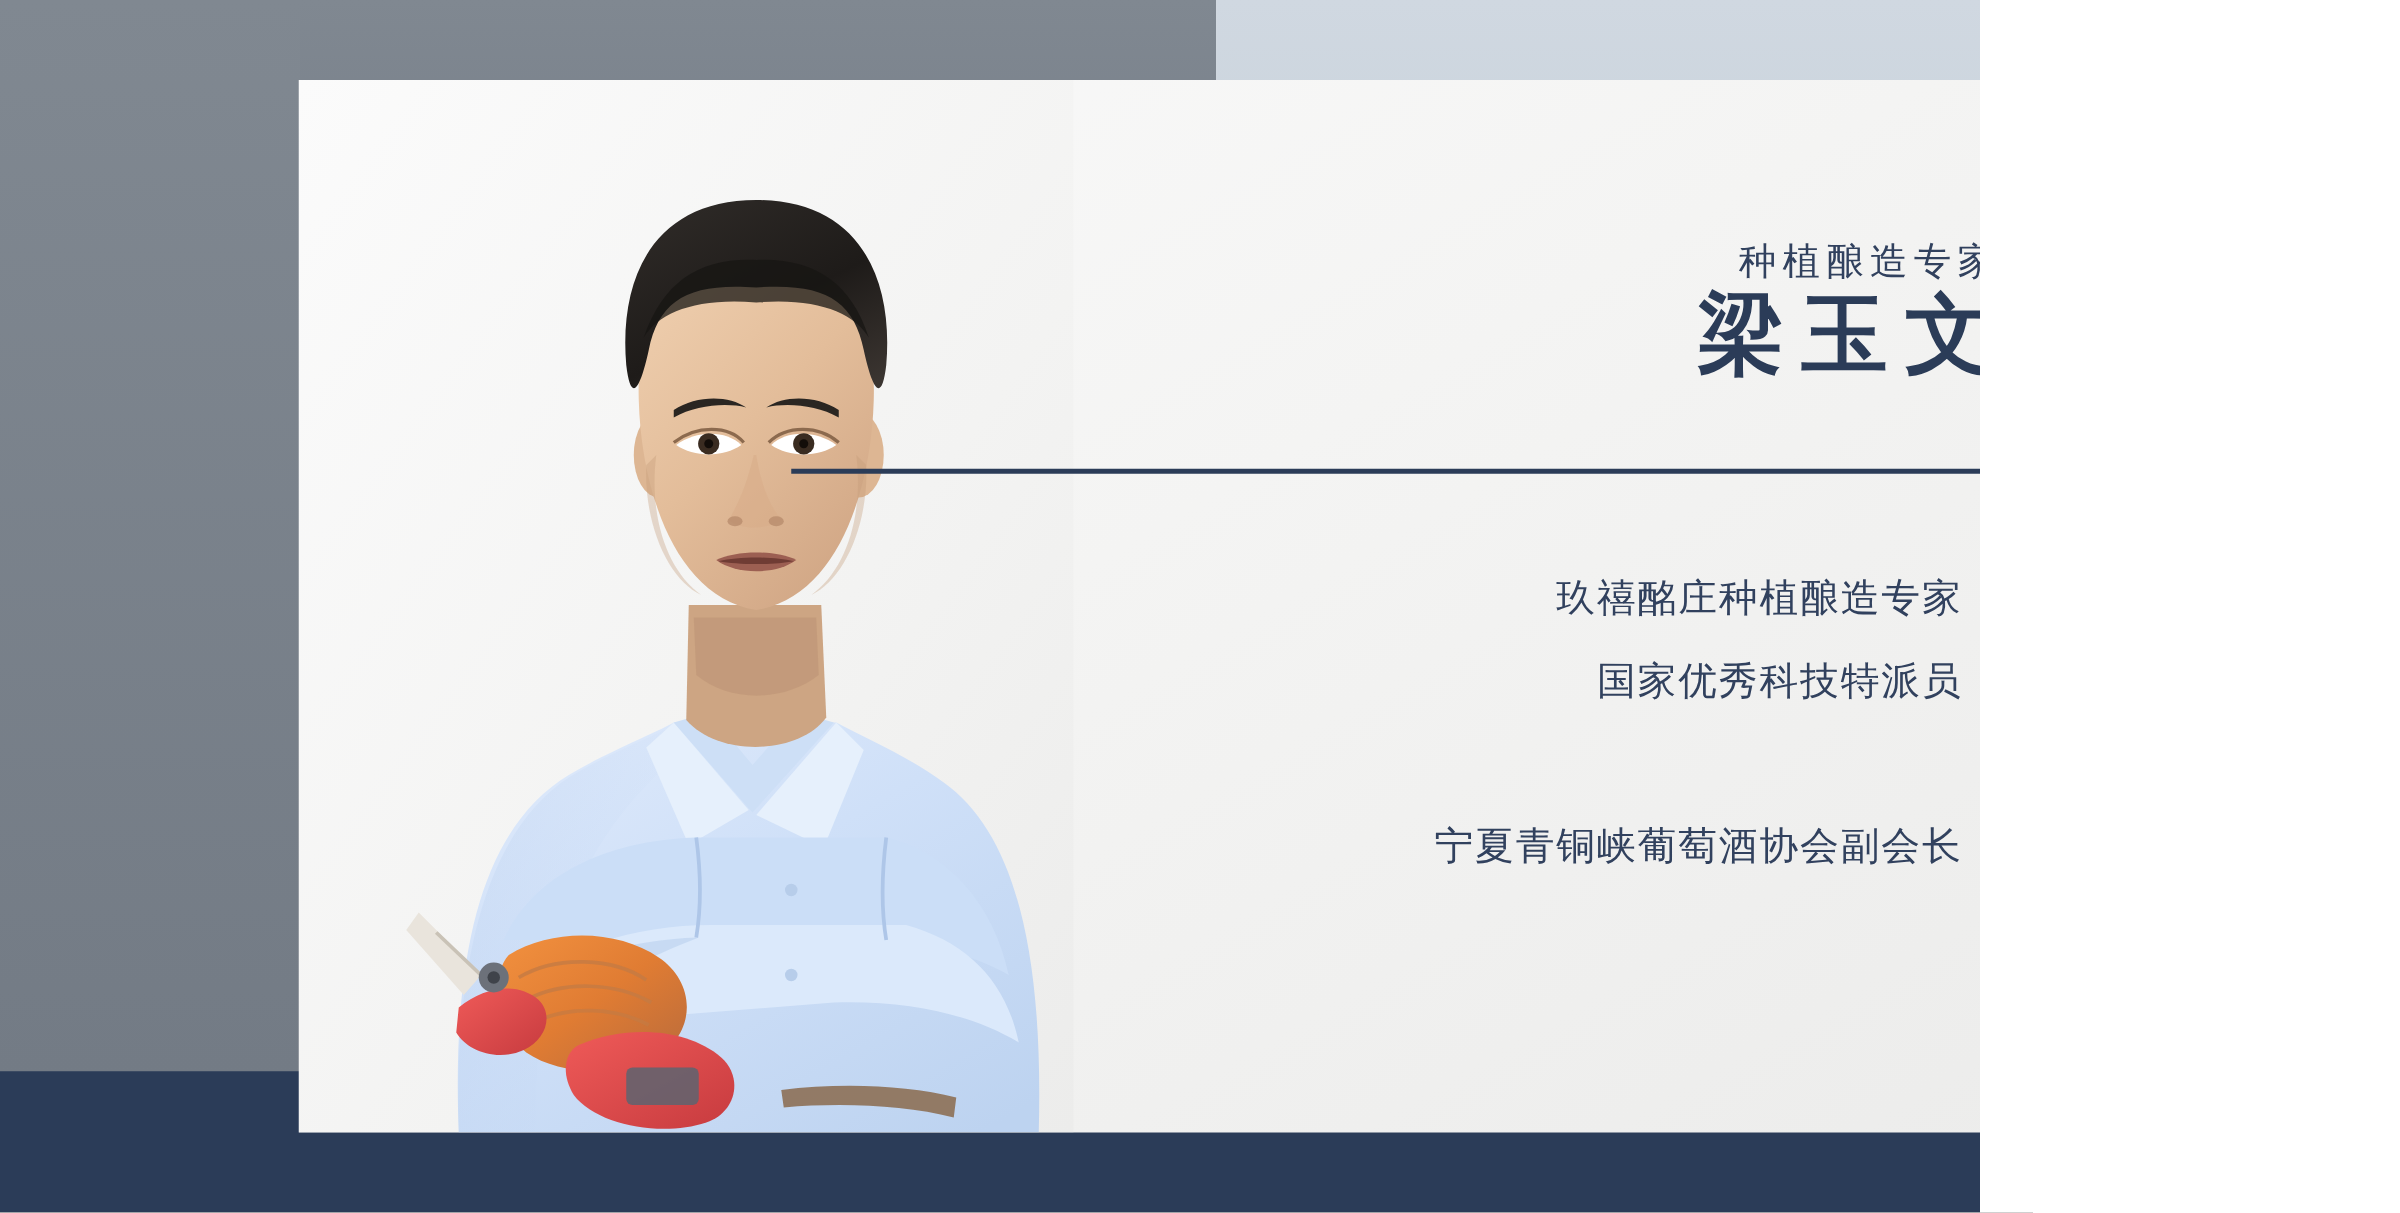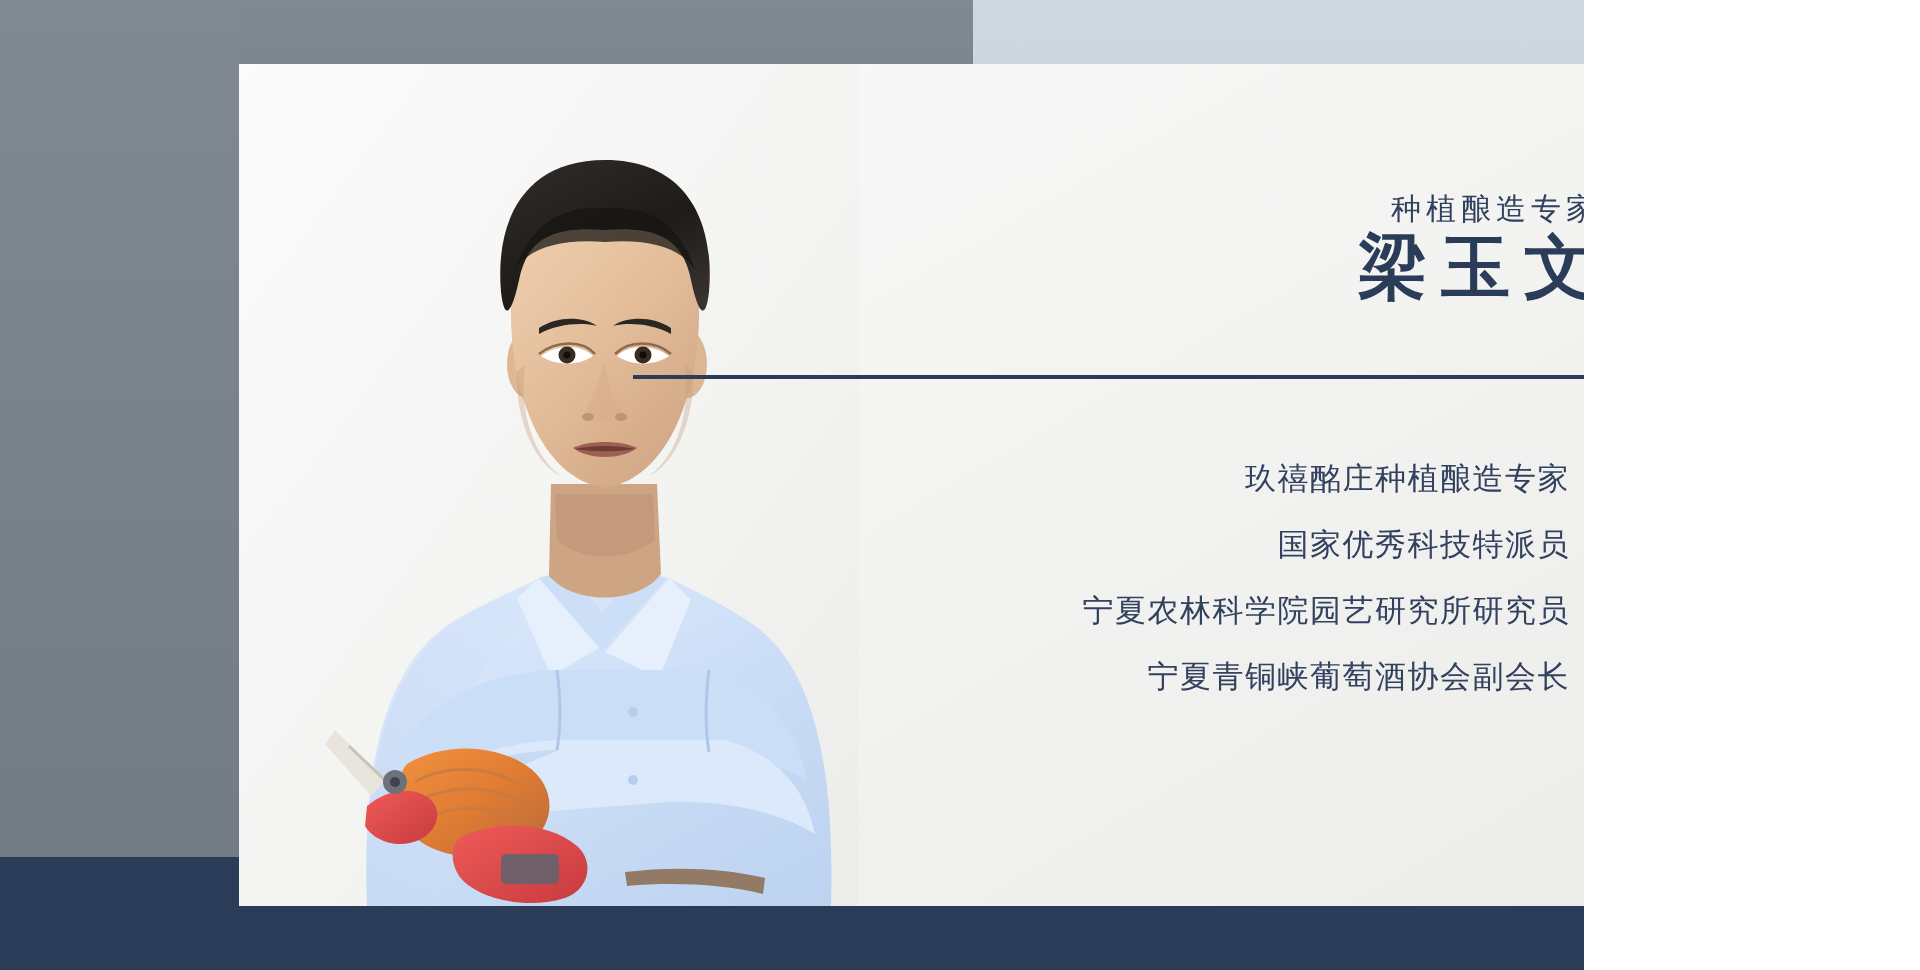--- a/index.html
+++ b/index.html
@@ -288,21 +288,20 @@
         <span class="cred-label">玖禧酩庄种植酿造专家</span>
         <span class="cred-dot"></span>
       </div>
 
       <div class="cred-row">
         <span class="cred-label">国家优秀科技特派员</span>
         <span class="cred-dot"></span>
       </div>
 
       <div class="cred-row">
-        <span class="cred-label">宁夏农林科学院园艺研究所研究员</span>
         <span class="cred-dot"></span>
       </div>
 
       <div class="cred-row">
         <span class="cred-label">宁夏青铜峡葡萄酒协会副会长</span>
         <span class="cred-dot"></span>
       </div>
 
 
     </div>

